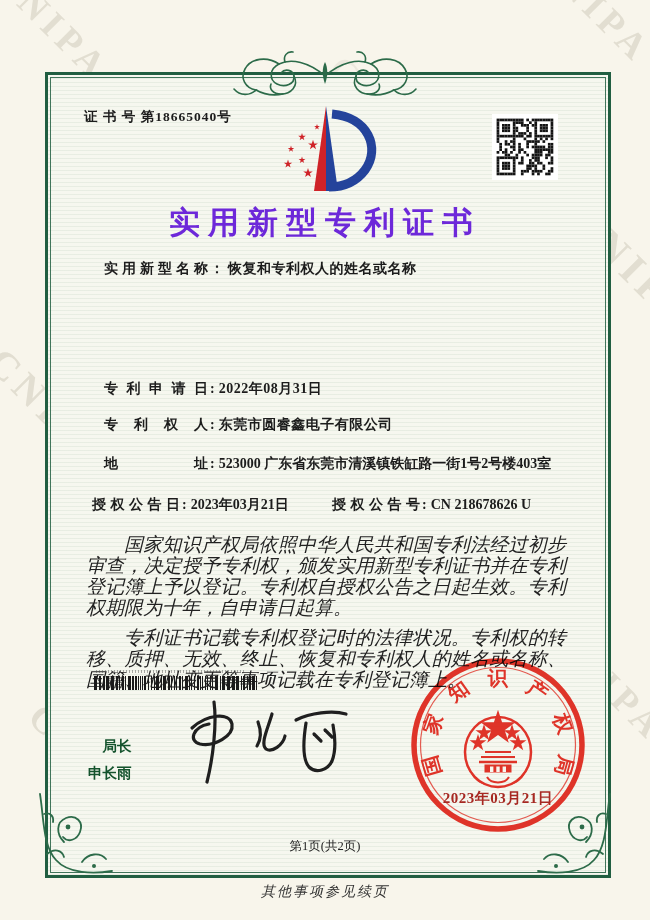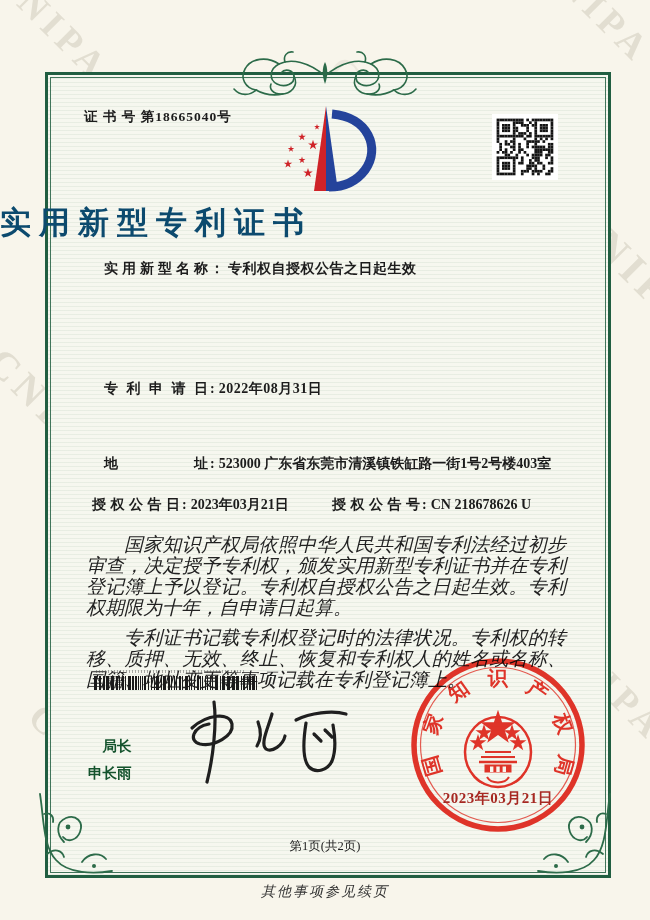--- a/index.html
+++ b/index.html
@@ -27,22 +27,22 @@
   .ornament-top{position:absolute;left:225px;top:44px;width:200px;height:58px;z-index:2;}
   .corner-fl{position:absolute;width:82px;height:88px;z-index:2;}
   .corner-fl.bl{left:34px;top:790px;}
   .corner-fl.br{left:534px;top:790px;transform:scaleX(-1);}
 
   
   .content{position:absolute;left:0;top:0;width:578px;height:920px;z-index:2;color:#1c1c1c;}
   .cert-no{position:absolute;left:84px;top:108px;font-size:13.5px;font-weight:600;letter-spacing:1px;}
   .logo{position:absolute;left:268px;top:104px;width:114px;height:90px;}
   .qr{position:absolute;left:492px;top:114px;width:66px;height:66px;background:#fff;}
-  .title{position:absolute;left:0;top:202px;width:650px;
-         font-size:31px;font-weight:bold;letter-spacing:8px;color:#0c4a6e;}
+  .title{position:absolute;left:0;top:202px;width:650px;text-align:center;
+         font-size:31px;font-weight:bold;letter-spacing:8px;color:#6d28d9;}
 
   .field-row{position:absolute;left:84px;width:490px;font-size:14px;font-weight:600;white-space:nowrap;}
   .field-row .lab{display:inline-block;width:104px;text-align:justify;text-align-last:justify;vertical-align:top;margin-left:20px;}
   .field-row .colon{display:inline-block;margin:0 4px 0 2px;}
   .field-row .val{display:inline-block;letter-spacing:0.5px;}
   .f0{top:260px;} .f1{top:310px;} .f2{top:345px;} .f3{top:380px;} .f4{top:416px;} .f5{top:455px;white-space:normal;}
   .f5 .val{letter-spacing:0;}
   .grant-row{position:absolute;left:84px;top:496px;width:490px;font-size:14px;font-weight:600;white-space:nowrap;}
   .grant-row .lab{display:inline-block;width:88px;text-align:justify;text-align-last:justify;margin-left:8px;}
   .grant-row .colon{margin:0 4px 0 2px;}
@@ -380,24 +380,27 @@
         <rect x="28.9" y="58.6" width="2.7" height="2.7" fill="#141414"></rect>
         <rect x="39.7" y="58.6" width="2.7" height="2.7" fill="#141414"></rect>
         <rect x="45.1" y="58.6" width="2.7" height="2.7" fill="#141414"></rect>
         <rect x="53.2" y="58.6" width="2.7" height="2.7" fill="#141414"></rect>
         <rect x="55.900000000000006" y="58.6" width="2.7" height="2.7" fill="#141414"></rect>
       </svg>
 
     <div class="title">实用新型专利证书</div>
 
     <div class="field-row f0">
-      <span class="lab">实用新型名称</span><span class="colon">：</span><span class="val">专利权自授权公告之日起生效</span>
+      <span class="lab">实用新型名称</span><span class="colon">：</span><span class="val">恢复和专利权人的姓名或名称</span>
     </div>
     <div class="field-row f3">
       <span class="lab">专利申请日</span><span class="colon">:</span><span class="val">2022年08月31日</span>
+    </div>
+    <div class="field-row f4">
+      <span class="lab">专利权人</span><span class="colon">:</span><span class="val">东莞市圆睿鑫电子有限公司</span>
     </div>
     <div class="field-row f5">
       <span class="lab">地址</span><span class="colon">:</span><span class="val">523000 广东省东莞市清溪镇铁缸路一街1号2号楼403室</span>
     </div>
 
     <div class="grant-row">
       <span>
         <span class="lab">授权公告日</span><span class="colon">:</span><span class="val">2023年03月21日</span>
       </span>
       <span class="grant-right">

